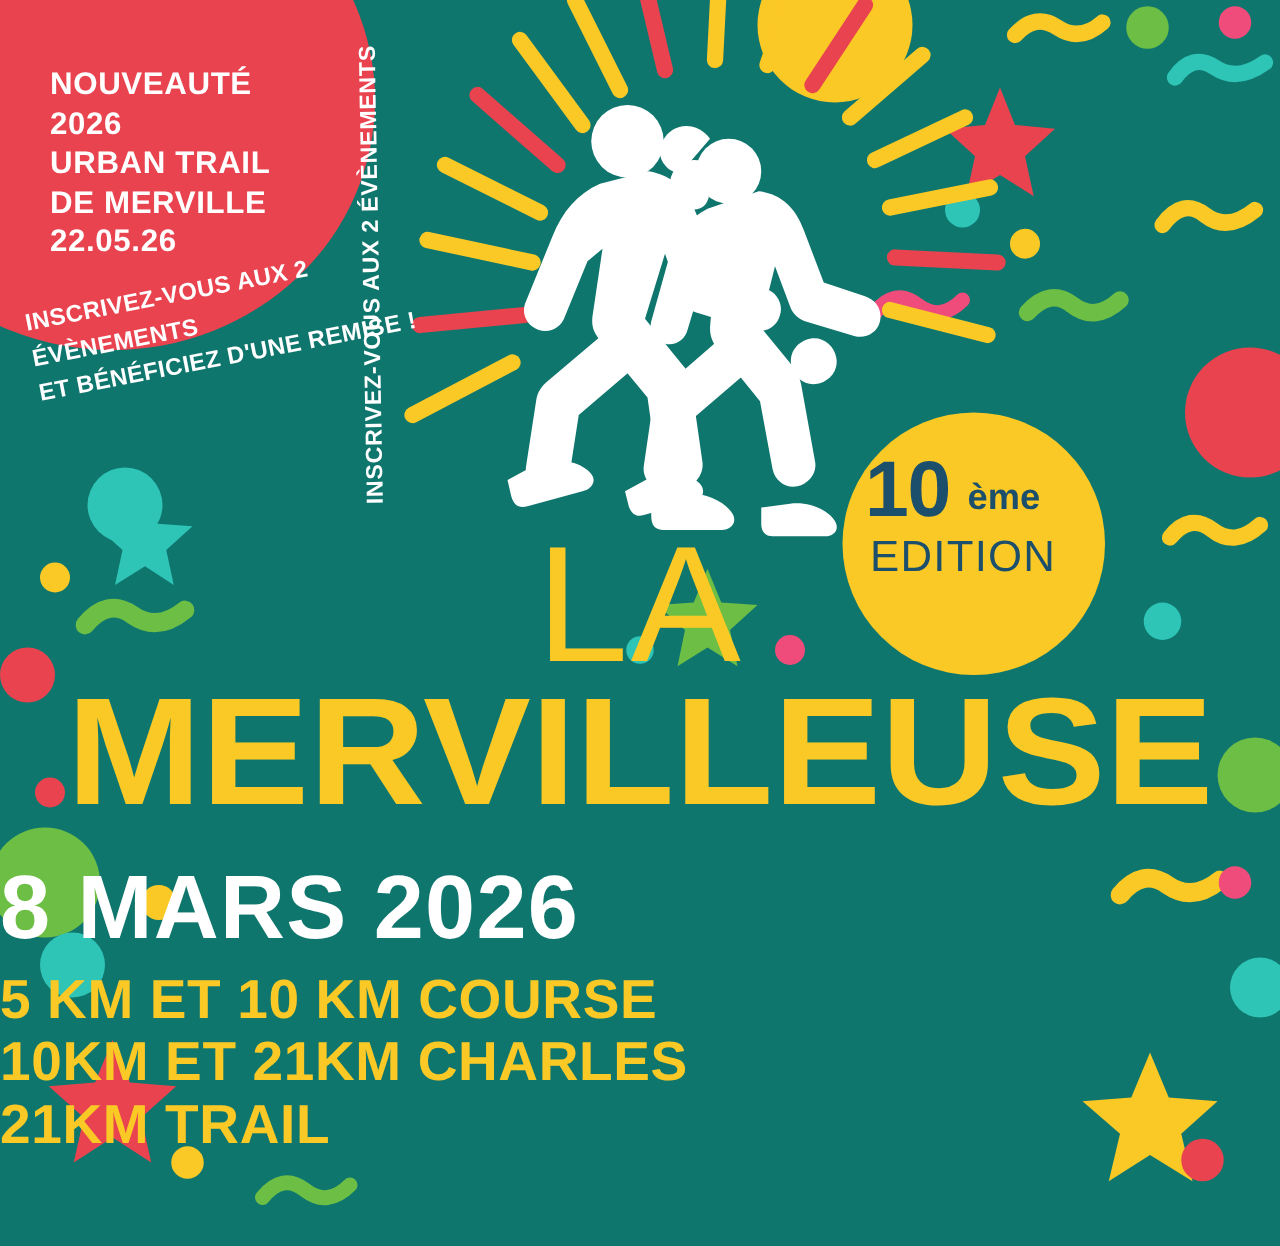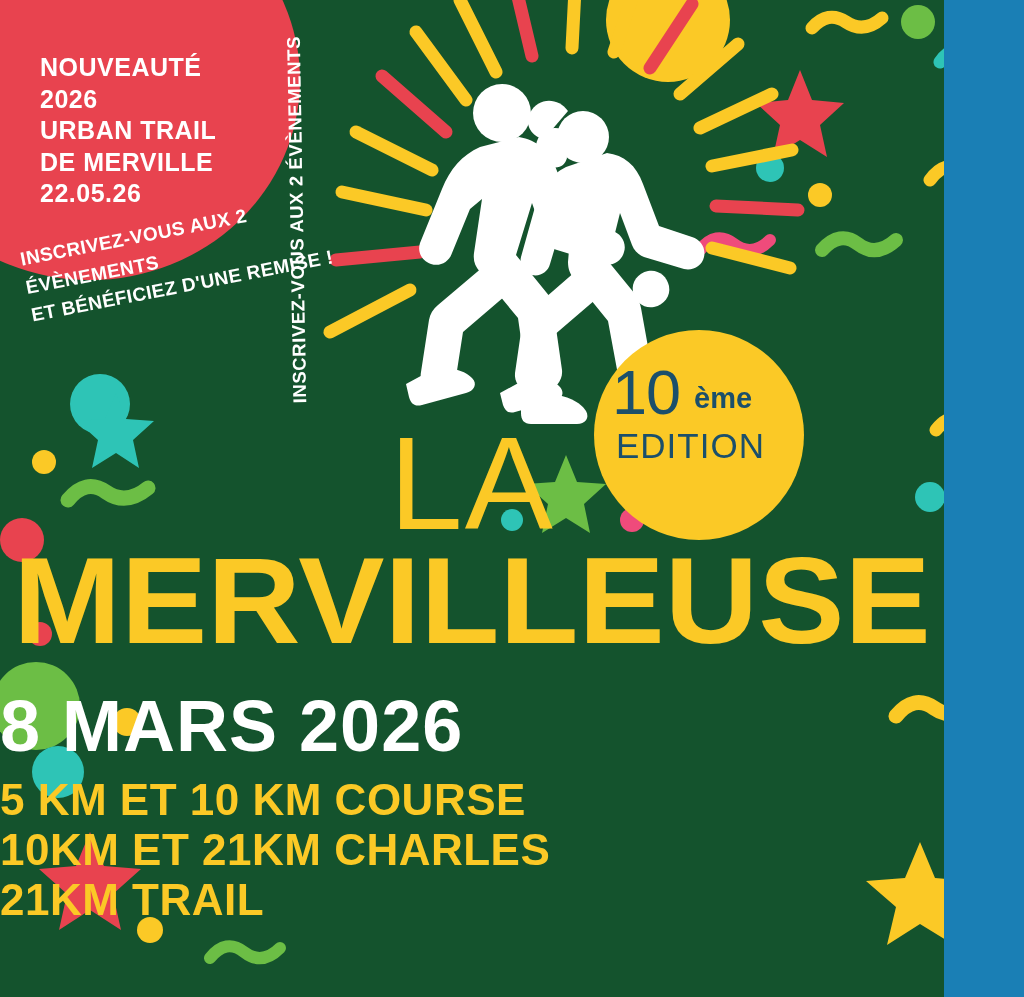--- a/index.html
+++ b/index.html
@@ -7,23 +7,23 @@
   body {
     width: 1024px;
     height: 997px;
     overflow: hidden;
     font-family: "Liberation Sans", sans-serif;
     background: #1a7fb5;
   }
 
   #poster {
     position: relative;
-    width: 944px;
+    width: 1024px;
     height: 997px;
-    background: #14532d;
+    background: #0f766e;
     overflow: hidden;
   }
 
   
   .blob { position: absolute; pointer-events: none; }
 
   
   #novelty-badge {
     position: absolute;
     left: -120px;
@@ -89,21 +89,21 @@
     height: 210px;
     background: #fbc926;
     border-radius: 50%;
   }
   #edition-num {
     position: absolute;
     left: 18px;
     top: 26px;
     color: #1b4f6b;
     font-size: 63px;
-    font-weight: normal;
+    font-weight: bold;
     letter-spacing: -1px;
   }
   #edition-sup {
     position: absolute;
     left: 100px;
     top: 52px;
     color: #1b4f6b;
     font-size: 29px;
     font-weight: bold;
   }

